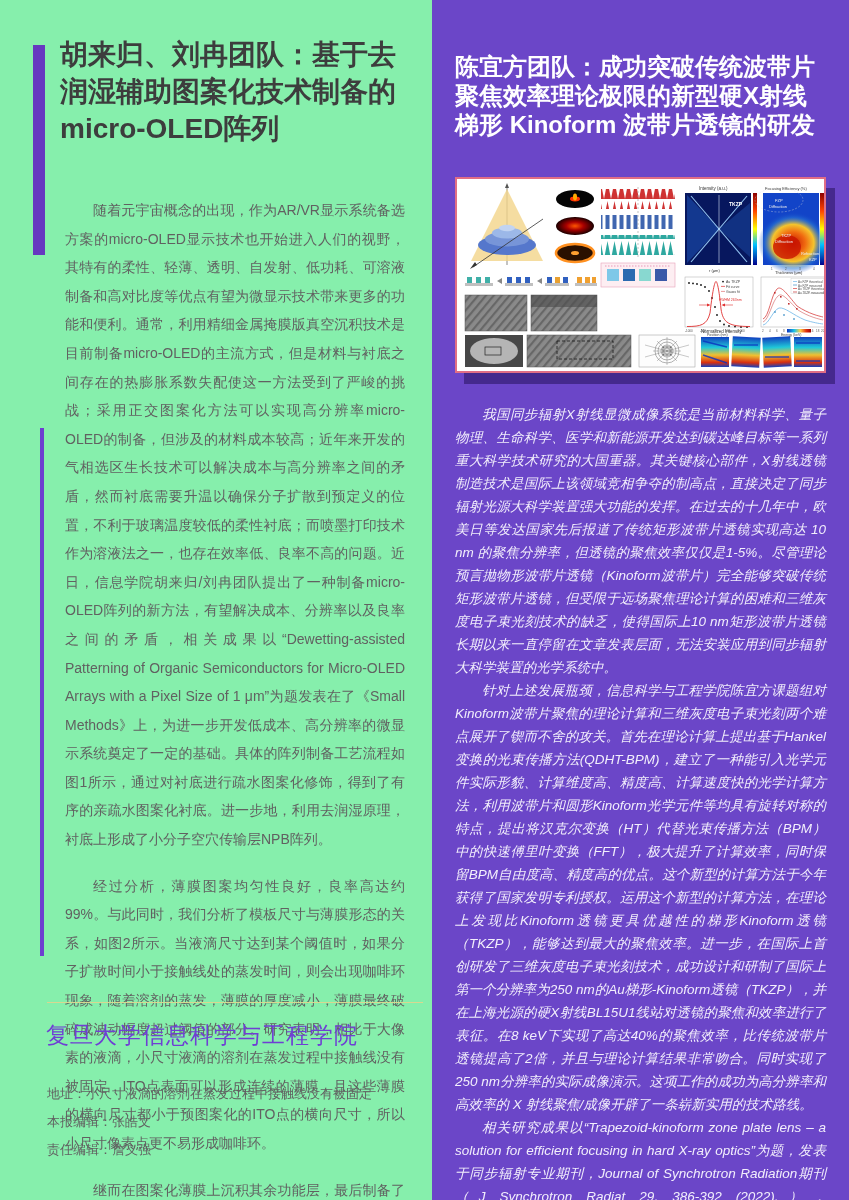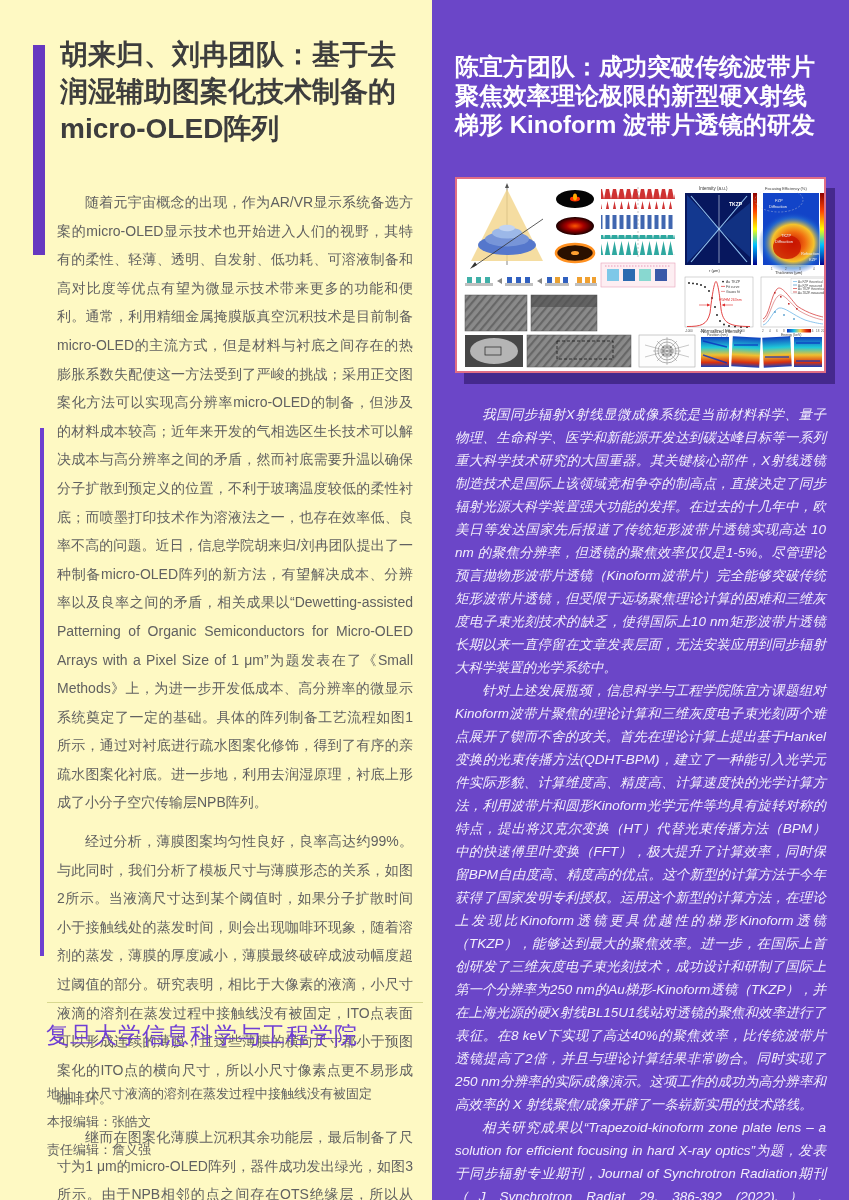--- a/index.html
+++ b/index.html
@@ -2,32 +2,32 @@
 <html><head>
 <meta charset="utf-8">
 <style>
   html,body{margin:0;padding:0;background:#e9e9ee;}
   .page{
     position:relative;width:849px;height:1200px;margin:0 auto;
     background:#ffffff;overflow:hidden;
     font-family:"Liberation Sans","DejaVu Sans",sans-serif;
   }
   
-  .left-col{position:absolute;left:0;top:0;width:432px;height:1200px;background:#fef9c3;}
+  .left-col{position:absolute;left:0;top:0;width:432px;height:1200px;background:#86efac;}
   .bar-thick{position:absolute;left:33px;top:45px;width:12px;height:210px;background:#6638c0;}
   .bar-thin{position:absolute;left:40px;top:428px;width:4px;height:528px;background:#6d3fd0;}
   .left-title{
     position:absolute;left:60px;top:36px;width:362px;
     font-size:28px;font-weight:bold;line-height:37px;color:#3d3d3d;
   }
   .left-body{
     position:absolute;left:47px;top:178px;width:376px;
     font-size:14px;line-height:28.6px;color:#616161;text-align:justify;
   }
-  .left-body p{margin:10px;text-indent:2em;}
+  .left-body p{margin:18px;text-indent:2em;}
   .divider{position:absolute;left:47px;top:1002px;width:376px;height:0;border-top:1px solid #d8d890;}
   .org-heading{
     position:absolute;left:46px;top:1020px;width:380px;
     font-size:23px;font-weight:normal;color:#6f3fd4;letter-spacing:1px;
   }
   .left-footer{
     position:absolute;left:47px;top:1080px;width:376px;
     font-size:13px;line-height:28px;color:#616161;
   }
   .footer-row{white-space:nowrap;}

